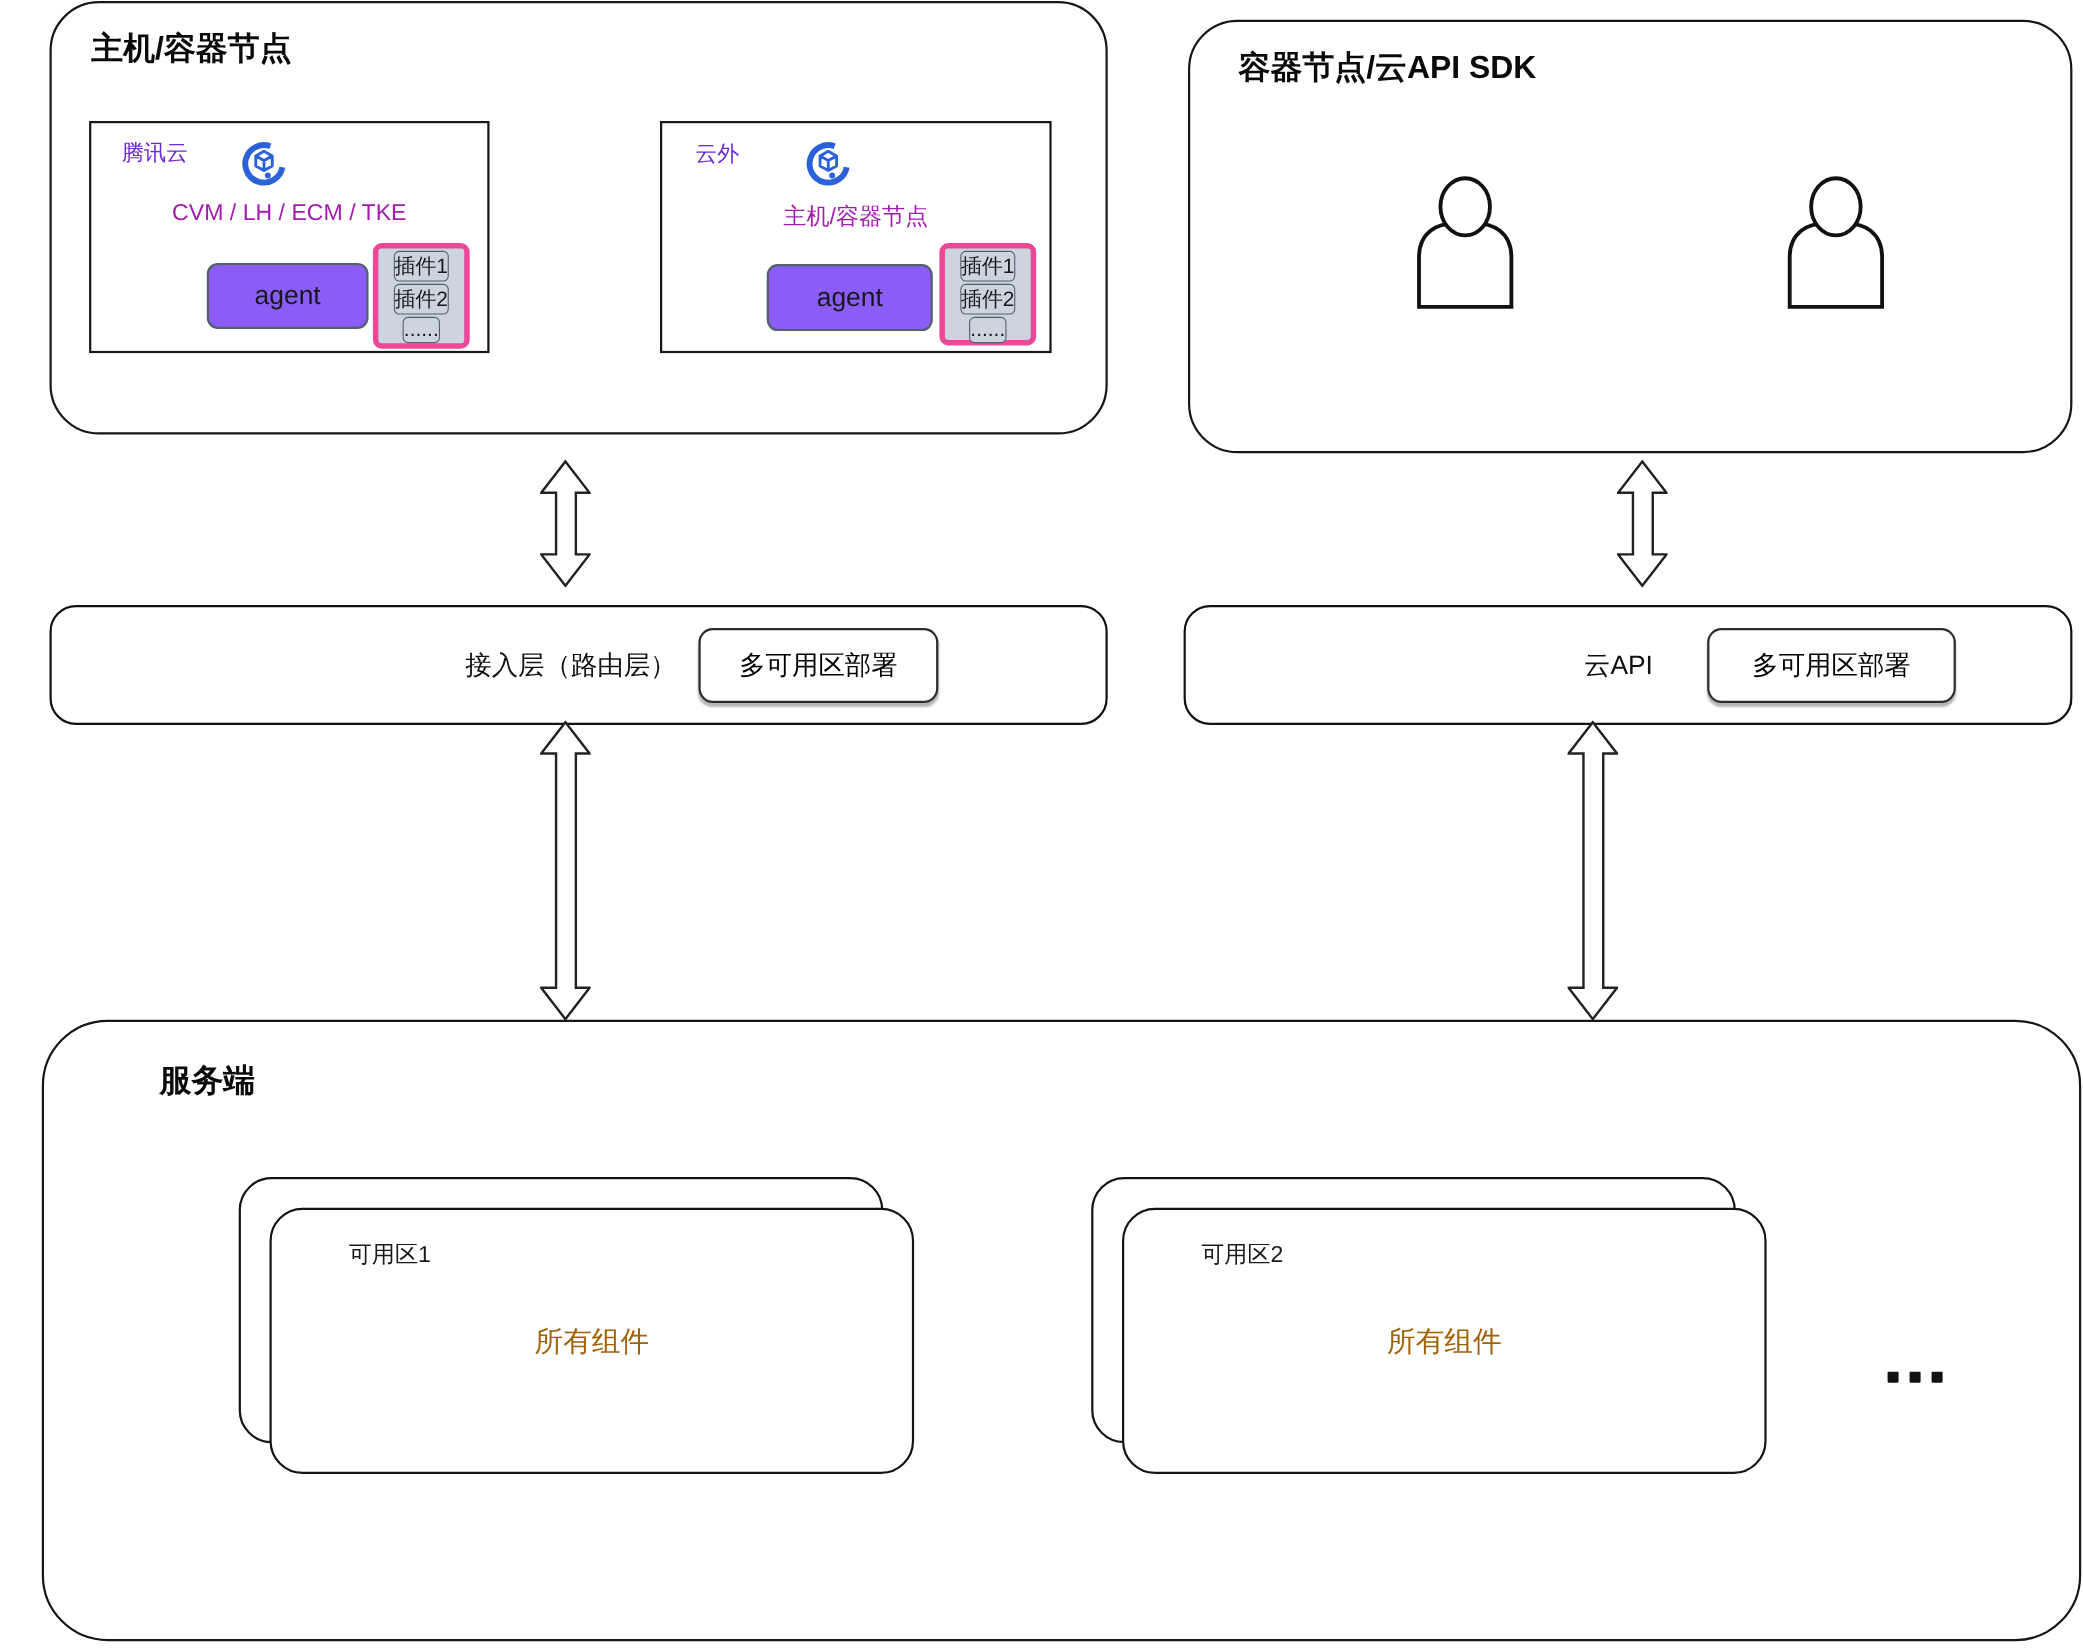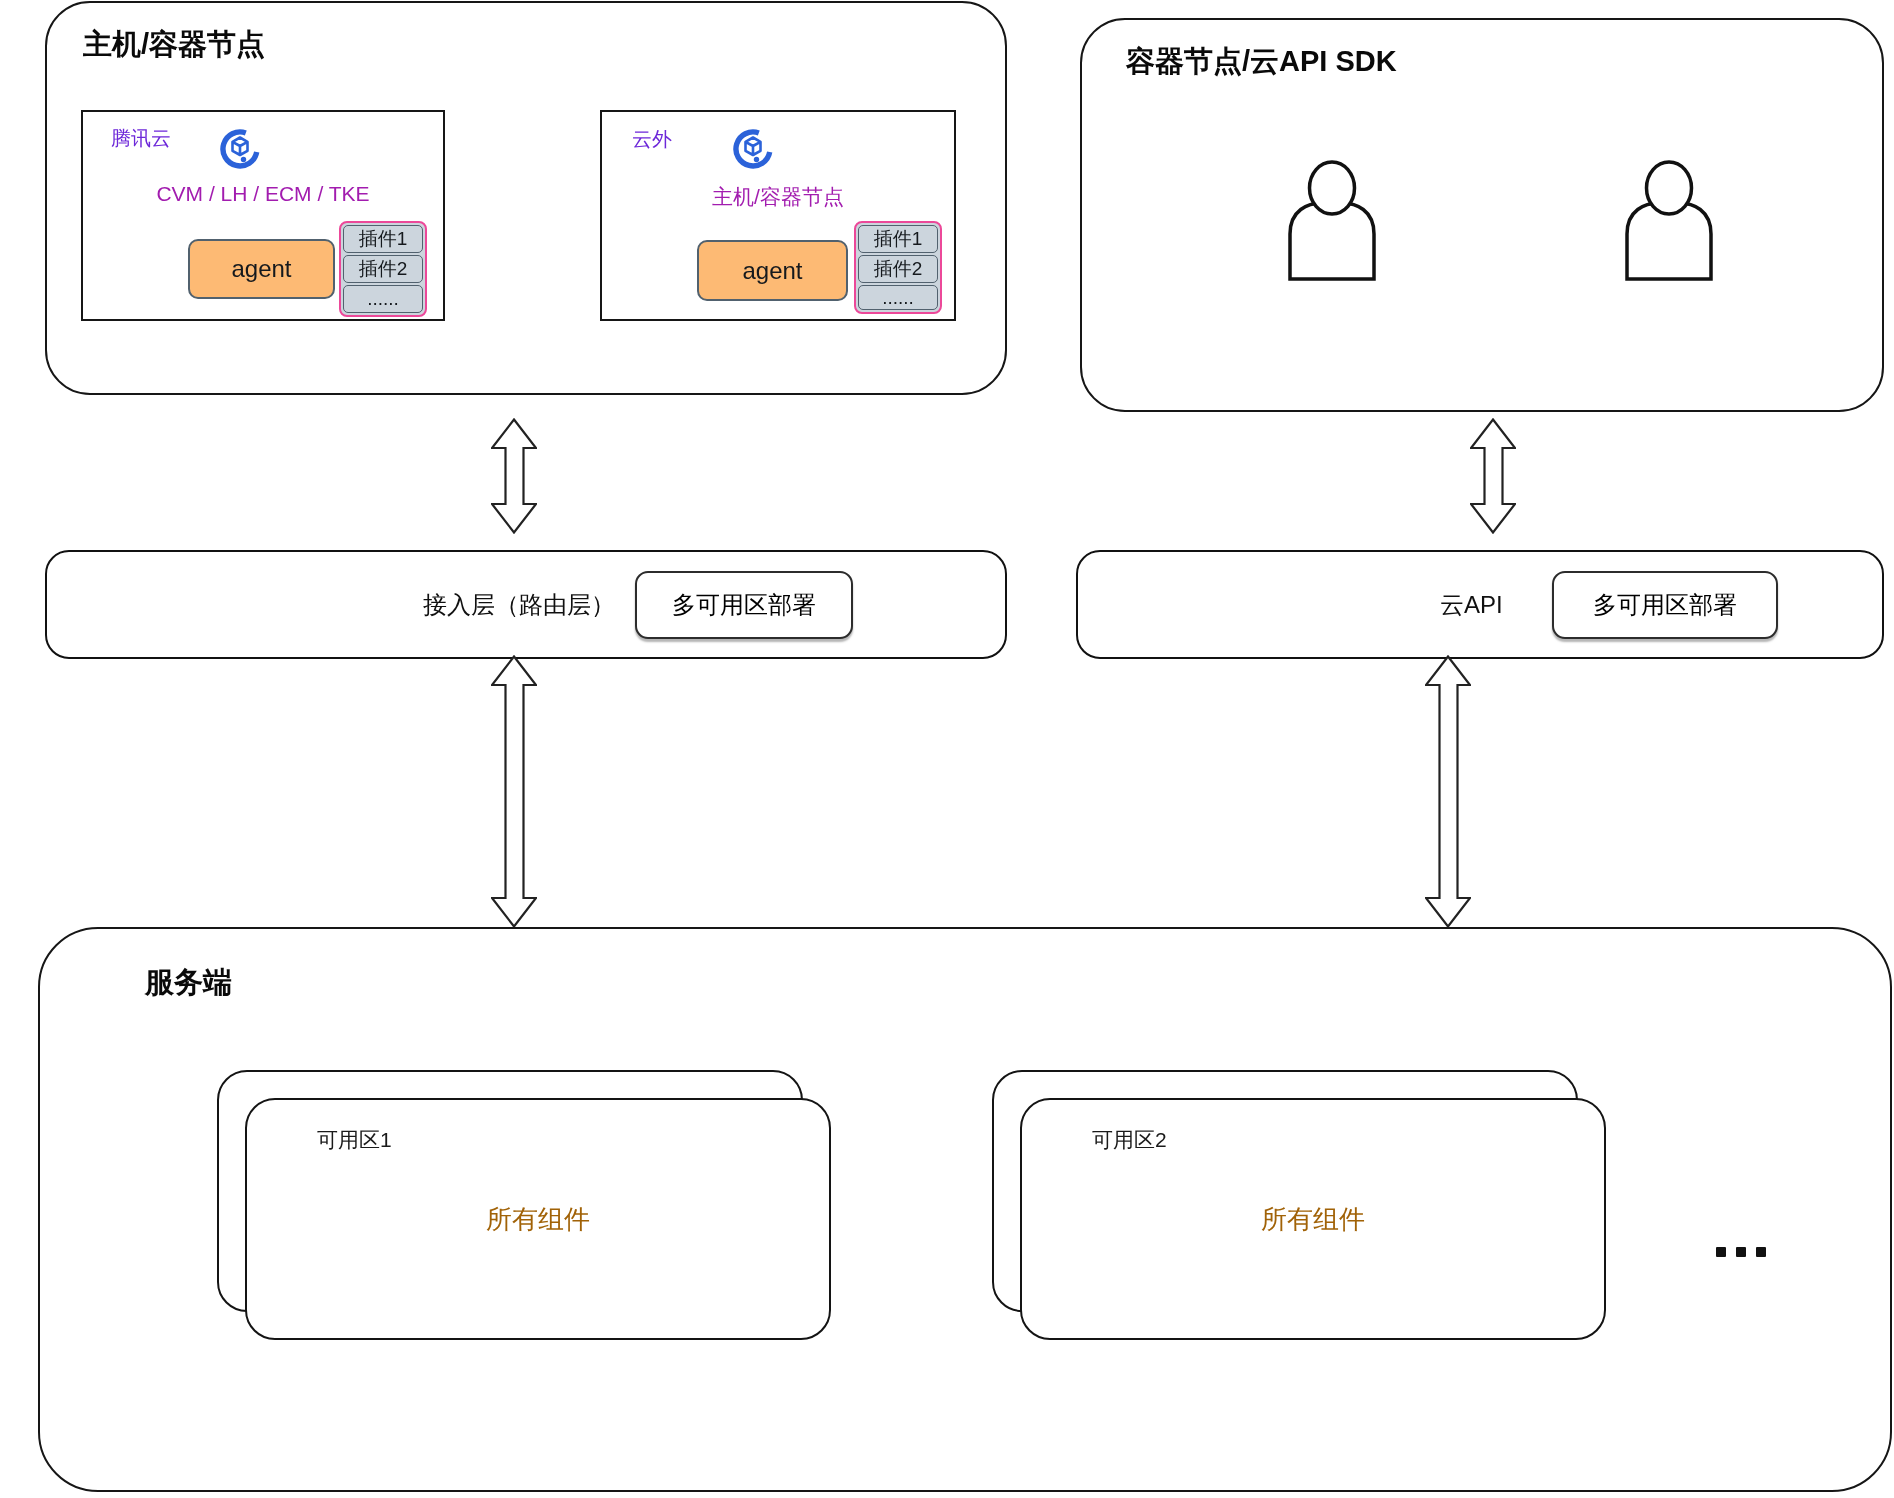--- a/index.html
+++ b/index.html
@@ -9,25 +9,25 @@
 
   
   .section{position:absolute;background:#fff;border:2.5px solid #161616;border-radius:45px;}
   .section-title{position:absolute;font-size:29px;font-weight:bold;color:#0a0a0a;white-space:nowrap;}
 
   
   .node{position:absolute;background:#fff;border:2.6px solid #161616;}
   .node-label{position:absolute;font-size:20px;color:#6d28d9;white-space:nowrap;}
   .node-subtitle{position:absolute;left:0;right:0;text-align:center;font-size:21px;color:#a21caf;white-space:nowrap;}
 
-  .agent-btn{position:absolute;background:#fdba74;border:2.2px solid #51616e;border-radius:10px;
+  .agent-btn{position:absolute;background:#8b5cf6;border:2.2px solid #51616e;border-radius:10px;
              display:flex;align-items:center;justify-content:center;font-size:24px;color:#15191d;}
 
-  .plugin-stack{position:absolute;background:#ccd5dd;border:2px solid #ec4899;border-radius:8px;
-                display:flex;flex-direction:column;justify-content:space-between;padding:1px;box-sizing:border-box;}
+  .plugin-stack{position:absolute;background:#ccd5dd;border:5px solid #ec4899;border-radius:8px;
+                display:flex;flex-direction:column;justify-content:space-between;padding:1px;box-sizing:border-box;align-items:center;}
   .plugin-row{flex:1 1 0;margin:1px;background:#ccd5dd;border:1.6px solid #51616e;border-radius:5px;
               display:flex;align-items:center;justify-content:center;font-size:19px;color:#15191d;white-space:nowrap;}
 
   
   .bar{position:absolute;background:#fff;border:2.3px solid #111;border-radius:24px;}
   .bar-label{position:absolute;top:0;height:100%;display:flex;align-items:center;font-size:24px;color:#101010;white-space:nowrap;}
   .badge{position:absolute;background:#fff;border:2.3px solid #2c2c2c;border-radius:13px;
          display:flex;align-items:center;justify-content:center;font-size:24px;color:#000000;white-space:nowrap;
          box-shadow:0 3px 2px rgba(120,120,120,.55);}
 

